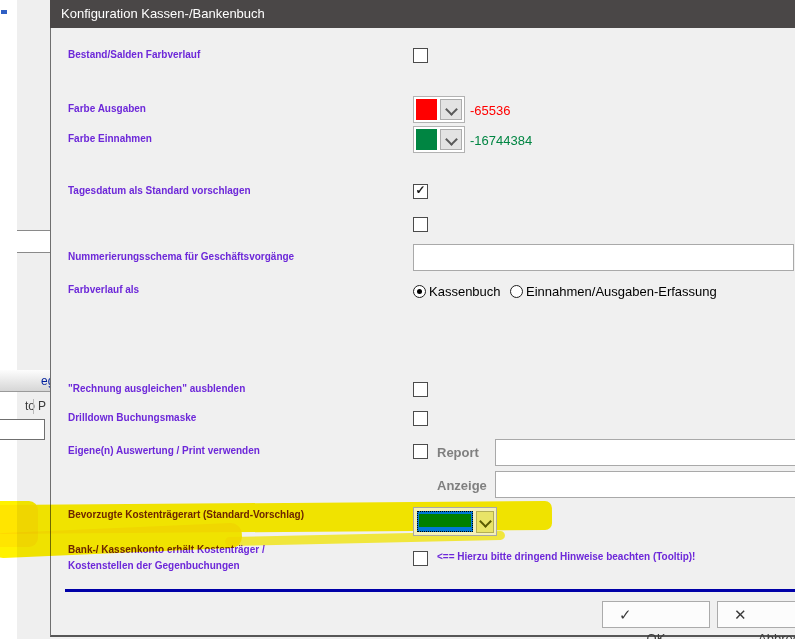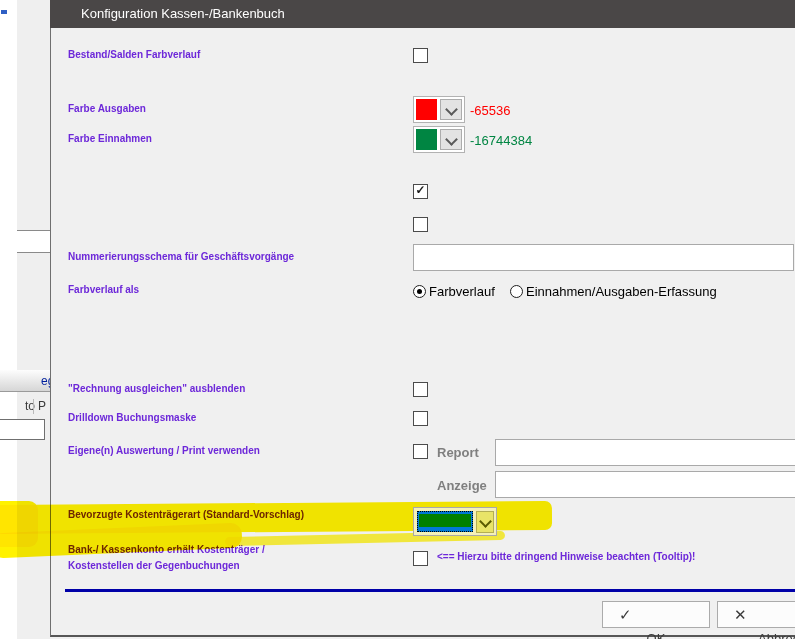--- a/index.html
+++ b/index.html
@@ -20,21 +20,21 @@
   .bg-colhead{position:absolute;left:0;top:398px;width:50px;height:17px;color:#3A3A3A;font-size:12px;line-height:17px;}
   .bg-colhead .h-left{position:absolute;left:5px;top:0;margin-left:20px;}
   .bg-colhead .h-sep{position:absolute;left:33px;top:1px;width:1px;height:15px;background:#B9B9B9;}
   .bg-colhead .h-right{position:absolute;left:38px;top:0;}
   .bg-cell{position:absolute;left:0;top:419px;width:45px;height:21px;background:#FFFFFF;
     border:1px solid #6F6F6F;border-left:none;box-sizing:border-box;}
   
   .dialog{position:absolute;left:50px;top:0;width:745px;height:637px;background:#F0F0F0;
     border-left:1px solid #6F6F6F;border-bottom:2px solid #565656;box-sizing:border-box;}
   .titlebar{position:absolute;left:50px;top:0;width:745px;height:28px;background:#4A4747;
-    color:#FFFFFF;font-size:13px;line-height:28px;padding-left:31px;box-sizing:border-box;z-index:2;}
+    color:#FFFFFF;font-size:13px;line-height:28px;padding-left:11px;box-sizing:border-box;z-index:2;}
   
   .lbl{position:absolute;left:68px;font-size:10px;font-weight:bold;color:#6d28d9;white-space:nowrap;z-index:2;}
   .lbl-gray{position:absolute;font-size:13px;font-weight:bold;color:#7F7F7F;white-space:nowrap;z-index:2;}
   .cb{position:absolute;left:413px;width:13px;height:13px;background:#FFF;border:1px solid #4B4B4B;
     z-index:2;font-size:12px;line-height:12px;text-align:center;color:#1A1A1A;}
   .cb span{position:relative;top:-1px;font-weight:bold;}
   .radio{position:absolute;width:13px;height:13px;border:1px solid #1F1F1F;border-radius:50%;background:#FFF;z-index:2;box-sizing:border-box;}
   .radio .dot{width:5px;height:5px;margin:3px;background:#000;border-radius:50%;}
   .rlabel{position:absolute;font-size:13px;color:#000;white-space:nowrap;z-index:2;}
   .tinput{position:absolute;background:#FFF;border:1px solid #A9A9A9;box-sizing:border-box;z-index:2;}
@@ -102,34 +102,35 @@
 
   <div class="lbl" style="top:133px">Farbe Einnahmen</div>
   <div class="ccombo" style="top:126px">
     <div class="swatch" style="background-color: rgb(0, 133, 66);"></div>
     <div class="arrowbtn">
         <div class="chev"></div>
       </div>
   </div>
   <div class="cval" style="top: 133px; color: rgb(0, 133, 66);">-16744384</div>
 
+  <div class="lbl" style="top:185px">Tagesdatum als Standard vorschlagen</div>
   <div class="cb" style="top:184px">
     <span>✓</span>
   </div>
 
   <div class="cb" style="top:217px"></div>
 
   <div class="lbl" style="top:251px">Nummerierungsschema für Geschäftsvorgänge</div>
   <div class="tinput" style="left:413px;top:244px;width:381px;height:27px"></div>
 
   <div class="lbl" style="top:284px">Farbverlauf als</div>
   <div class="radio" style="left:413px;top:285px">
       <div class="dot"></div>
     </div>
-  <div class="rlabel" style="left:429px;top:284px">Farbverlauf</div>
+  <div class="rlabel" style="left:429px;top:284px">Kassenbuch</div>
   <div class="radio" style="left:510px;top:285px"></div>
   <div class="rlabel" style="left:526px;top:284px">Einnahmen/Ausgaben-Erfassung</div>
 
   <div class="lbl" style="top:383px">"Rechnung ausgleichen" ausblenden</div>
   <div class="cb" style="top:382px"></div>
 
   <div class="lbl" style="top:412px">Drilldown Buchungsmaske</div>
   <div class="cb" style="top:411px"></div>
 
   <div class="lbl" style="top:445px">Eigene(n) Auswertung / Print verwenden</div>

